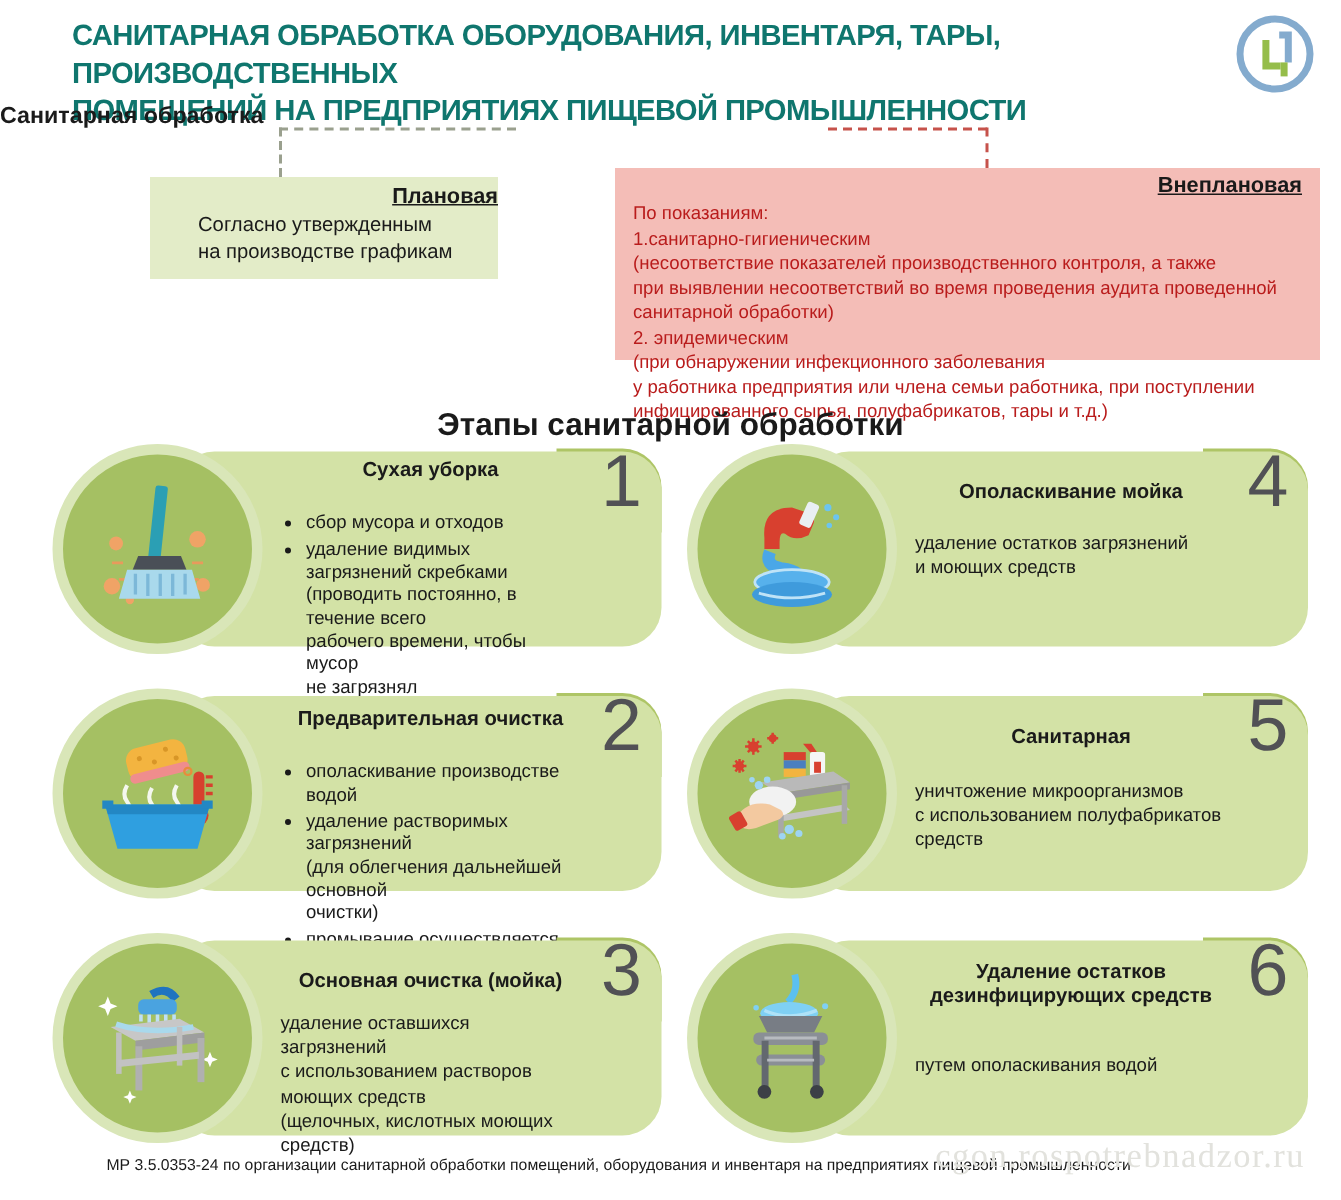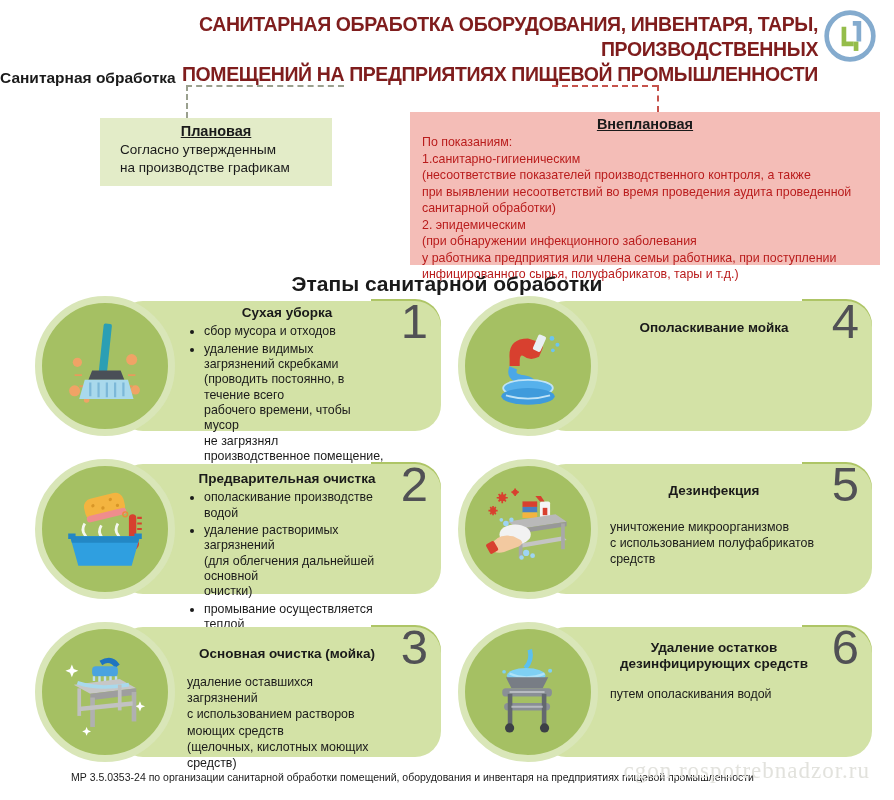--- a/index.html
+++ b/index.html
@@ -1,39 +1,39 @@
 <!DOCTYPE html>
 <html><head>
 <meta charset="utf-8">
 <style>
   * { margin:0; padding:0; box-sizing:border-box; }
   html,body { background:#ffffff; }
   body { font-family:"Liberation Sans", sans-serif; }
   .poster { position:relative; width:894px; height:800px; background:#ffffff; overflow:hidden; }
 
   
-  .title { position:absolute; top:12px; left:48px; width:770px; text-align:right;
-           font-size:19.5px; font-weight:bold; color:#7f1d1d; line-height:1.28; letter-spacing:-0.4px; }
+  .title { position:absolute; top:12px; left:48px; width:770px; text-align:left;
+           font-size:19.5px; font-weight:bold; color:#0f766e; line-height:1.28; letter-spacing:-0.4px; }
   .logo { position:absolute; top:8px; right:16px; width:56px; height:56px; }
 
   
   .root-label { position:absolute; top:69px; left:0; right:0; text-align:left;
                 font-size:15.5px; font-weight:bold; color:#1a1a1a; }
   .conn { position:absolute; }
   .conn.h-left  { top:85px; left:186px; width:158px; border-top:2px dashed #9aa08e; }
   .conn.v-left  { top:85px; left:186px; height:33px; border-left:2px dashed #9aa08e; }
   .conn.h-right { top:85px; left:552px; width:106px; border-top:2px dashed #c6524b; }
   .conn.v-right { top:85px; left:657px; height:27px; border-left:2px dashed #c6524b; }
 
   .box { position:absolute; }
   .box-planned { left:100px; top:118px; width:232px; height:68px; background:#e3ecc8; padding-top:5px; }
-  .box-unplanned { left:410px; top:112px; width:470px; height:153px; background:#f4bdb7; padding:4px 12px 0 12px; }
-  .box-head { text-align:center; font-size:14.5px; font-weight:bold; color:#1a1a1a;
+  .box-unplanned { left:410px; top:112px; width:470px; height:128px; background:#f4bdb7; padding:4px 12px 0 12px; }
+  .box-head { text-align:right; font-size:14.5px; font-weight:bold; color:#1a1a1a;
               text-decoration:underline; margin-bottom:2px; }
-  .box-planned .box-body { font-size:13.5px; color:#1a1a1a; line-height:1.3; padding-left:20px; white-space:pre-line; }
+  .box-planned .box-body { font-size:13.5px; color:#1a1a1a; line-height:1.3; padding-left:32px; white-space:pre-line; }
   .box-unplanned .box-body { font-size:12.4px; color:#b91c1c; line-height:1.33; white-space:pre-line; }
 
   
   .stages-heading { position:absolute; top:272px; left:0; right:0; text-align:center;
                     font-size:21px; font-weight:bold; color:#1a1a1a; }
 
   .card { position:absolute; height:134px; }
   .colL { left:35px;  width:406px; }
   .colR { left:458px; width:414px; }
   .r1 { top:299px; } .r2 { top:462px; } .r3 { top:625px; }
@@ -43,28 +43,28 @@
   .card-bg { position:absolute; left:82px; top:2px; right:0; bottom:2px;
              background:#d3e2a6; border-radius:26px; }
   .num { position:absolute; top:-2px; right:13px; font-size:49px; line-height:1;
          color:#515155; font-weight:normal; }
   .circle { position:absolute; left:0; top:-3px; width:140px; height:140px; border-radius:50%;
             background:#a5c063; border:7px solid #d9e6b8; display:flex; align-items:center; justify-content:center; }
   .circle svg { width:92px; height:92px; }
 
   .card-text { position:absolute; left:152px; right:54px; top:6px; color:#1a1a1a; }
   .card-title { font-size:13.5px; font-weight:bold; text-align:center; white-space:pre-line; line-height:1.2; }
-  .card ul { margin-top:3px; padding-left:17px; }
+  .card ul { margin-top:20px; padding-left:17px; }
   .card li { font-size:12.4px; line-height:1.24; white-space:pre-line; margin-bottom:2px; }
   .card-body { font-size:12.4px; line-height:1.3; white-space:pre-line; }
   .s2 .card-text { top:9px; }
   .s3 .card-text { top:21px; } .s3 .card-body { margin-top:12px; }
   .s4 .card-text { top:21px; } .s4 .card-body { margin-top:18px; }
   .s5 .card-text { top:21px; } .s5 .card-body { margin-top:20px; }
-  .s6 .card-text { top:15px; } .s6 .card-body { margin-top:14px; }
+  .s6 .card-text { top:15px; } .s6 .card-body { margin-top:30px; }
 
   
   .footer { position:absolute; left:35px; top:771px; font-size:10.5px; color:#1a1a1a; }
   .footer .ref-bold { font-weight:normal;margin-left:36px; }
   .watermark { position:absolute; right:24px; top:758px; font-family:"Liberation Serif", serif;
                font-size:23px; color:#e2e2dd; letter-spacing:1px; }
 </style>
 </head>
 <body>
 
@@ -221,20 +221,22 @@
         <circle cx="77" cy="33" r="2" fill="#6cc4ef"></circle>
         <path d="M34 52 q-4 10 8 12 q18 2 12 12" stroke="#4aa7e8" stroke-width="9" fill="none"></path>
         <ellipse cx="50" cy="74" rx="27" ry="9" fill="#57b1ec"></ellipse>
         <ellipse cx="50" cy="74" rx="27" ry="9" fill="none" stroke="#bfe3f7" stroke-width="2"></ellipse>
         <ellipse cx="50" cy="83" rx="29" ry="9" fill="#3f9bdc"></ellipse>
         <path d="M26 82 q24 7 48 0" stroke="#bfe3f7" stroke-width="2" fill="none"></path>
       </svg>
     </div>
     <div class="card-text">
       <div class="card-title">Ополаскивание мойка</div>
+      <div class="card-body">удаление остатков загрязнений
+и моющих средств</div>
     </div>
   </div>
 
   <div class="card colR r2 s5">
     <div class="card-corner"></div>
     <div class="card-bg"></div>
     <div class="num">5</div>
     <div class="circle">
       <svg viewBox="0 0 100 100">
         <g stroke="#d8402f" stroke-width="1.8" fill="#d8402f">
@@ -261,21 +263,21 @@
         <rect x="6" y="64" width="10" height="12" rx="2" fill="#d8402f" transform="rotate(-30 11 70)"></rect>
         <circle cx="26" cy="44" r="3" fill="#9ed4f2"></circle>
           <circle cx="32" cy="40" r="2.4" fill="#9ed4f2"></circle>
         <circle cx="21" cy="40" r="2" fill="#9ed4f2"></circle>
         <circle cx="48" cy="76" r="3.4" fill="#9ed4f2"></circle>
           <circle cx="55" cy="79" r="2.6" fill="#9ed4f2"></circle>
         <circle cx="43" cy="81" r="2.4" fill="#9ed4f2"></circle>
       </svg>
     </div>
     <div class="card-text">
-      <div class="card-title">Дезинфекция</div>
+      <div class="card-title">Санитарная</div>
       <div class="card-body">уничтожение микроорганизмов
 с использованием полуфабрикатов средств</div>
     </div>
   </div>
 
   <div class="card colR r3 s6">
     <div class="card-corner"></div>
     <div class="card-bg"></div>
     <div class="num">6</div>
     <div class="circle">

